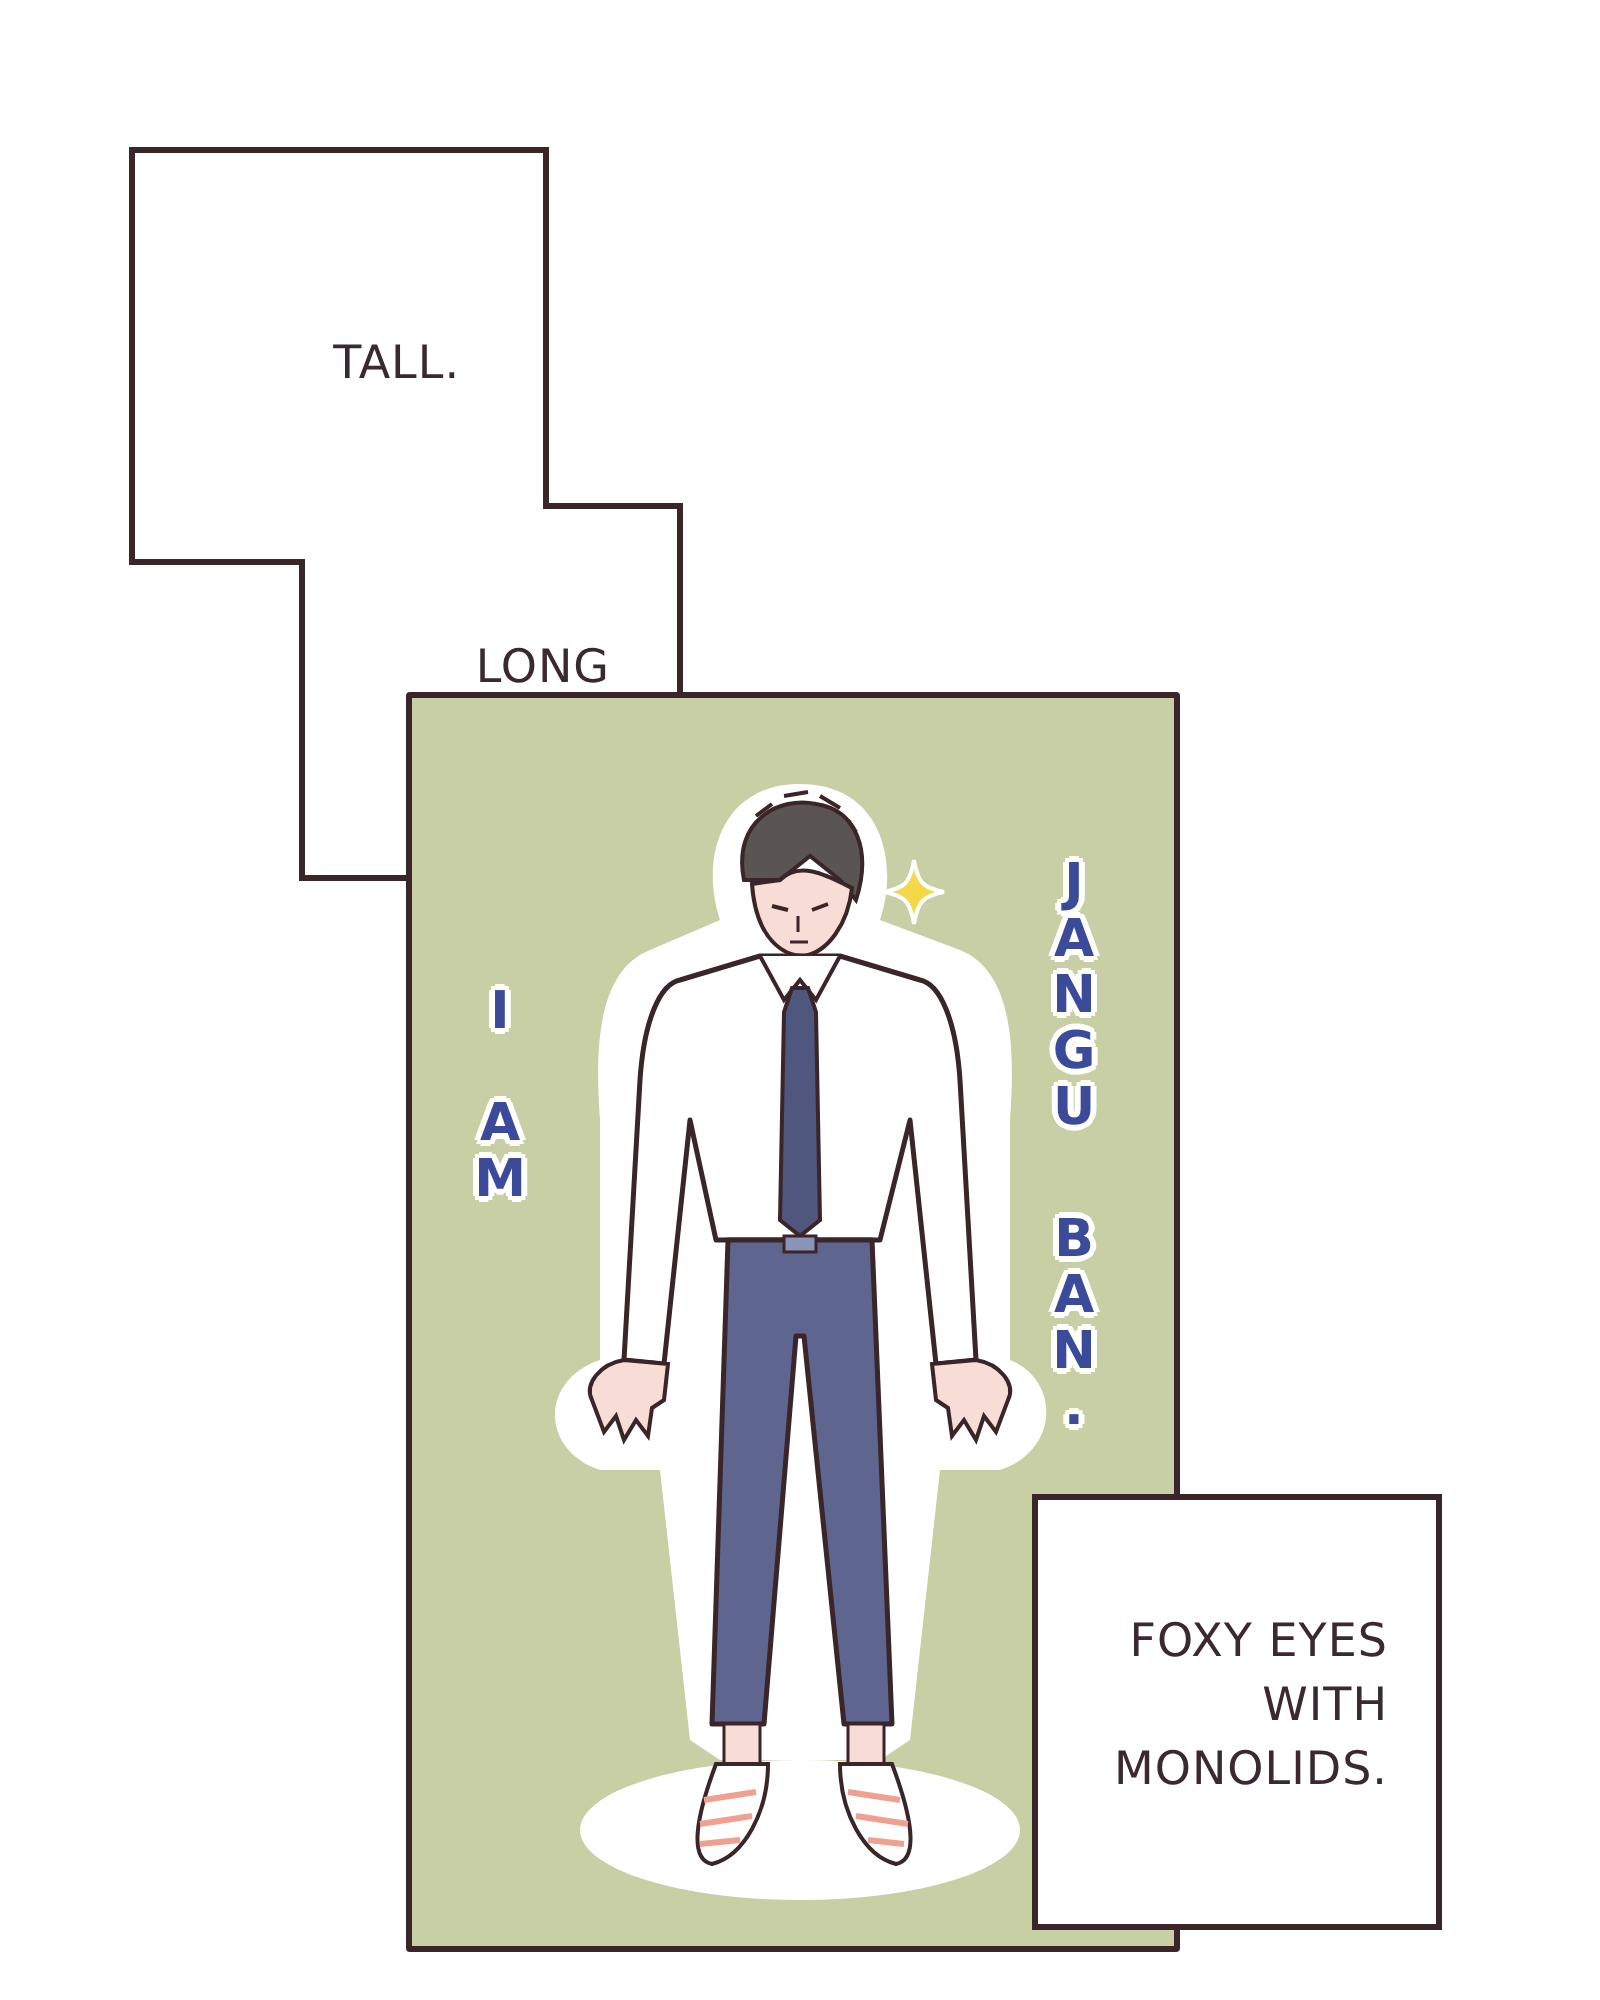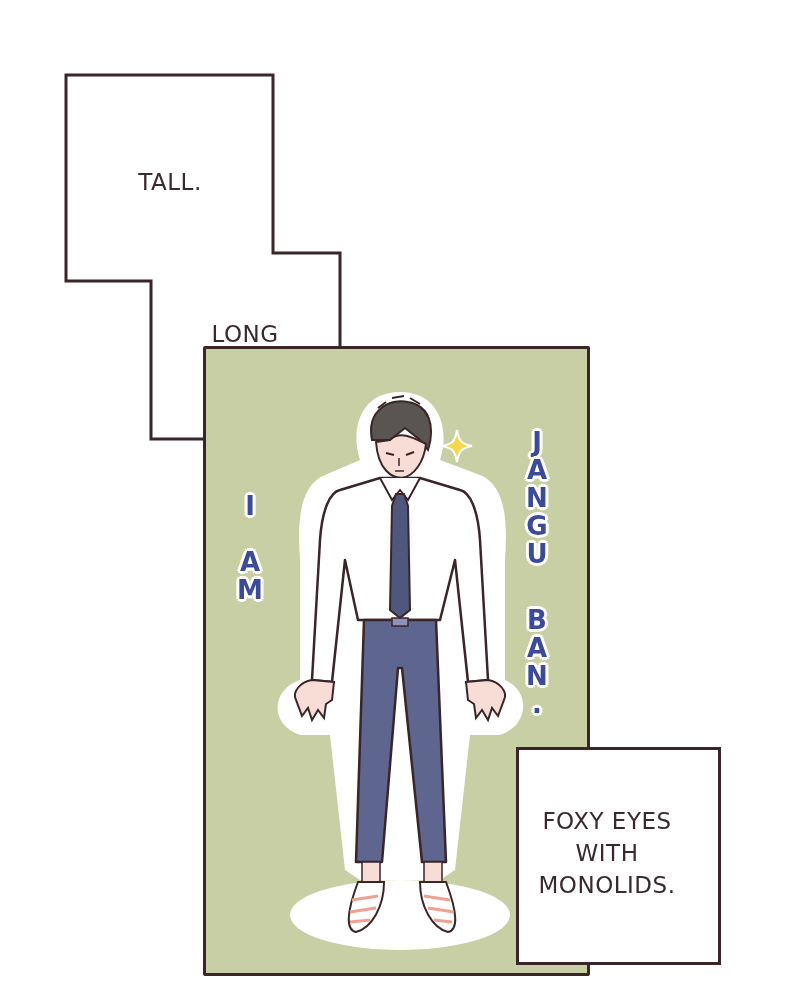--- a/index.html
+++ b/index.html
@@ -1,18 +1,18 @@
 <!DOCTYPE html>
 <html><head>
 <meta charset="utf-8">
 <style>
   html,body{margin:0;padding:0;background:#ffffff;}
   body{width:800px;height:1000px;position:relative;overflow:hidden;font-family:"DejaVu Sans",sans-serif;}
   .abs{position:absolute;}
-  .cap-text{position:absolute;color:#3a2a2e;font-family:"DejaVu Sans",sans-serif;font-size:23px;letter-spacing:0.5px;text-align:center;line-height:32px;white-space:pre-line;}
+  .cap-text{position:absolute;color:#3a2a2e;font-family:"DejaVu Sans",sans-serif;font-size:23px;letter-spacing:0.5px;text-align:right;line-height:32px;white-space:pre-line;}
   .green-panel{position:absolute;left:203px;top:346px;width:387px;height:630px;background:#c8cfa4;border:3px solid #3a2528;box-sizing:border-box;border-radius:2px;}
   .vtext{position:absolute;display:flex;flex-direction:column;align-items:center;color:#3c4a9a;font-family:"DejaVu Sans",sans-serif;font-weight:bold;font-size:26px;line-height:28px;
     text-shadow:-2px -2px 0 #fff,2px -2px 0 #fff,-2px 2px 0 #fff,2px 2px 0 #fff,0 -3px 0 #fff,0 3px 0 #fff,-3px 0 0 #fff,3px 0 0 #fff;}
   .vtext span{display:block;}
   .gap{height:28px;}
   .box3{position:absolute;left:516px;top:747px;width:205px;height:218px;background:#fff;border:3px solid #3a2528;box-sizing:border-box;}
 </style>
 </head>
 <body>
 

